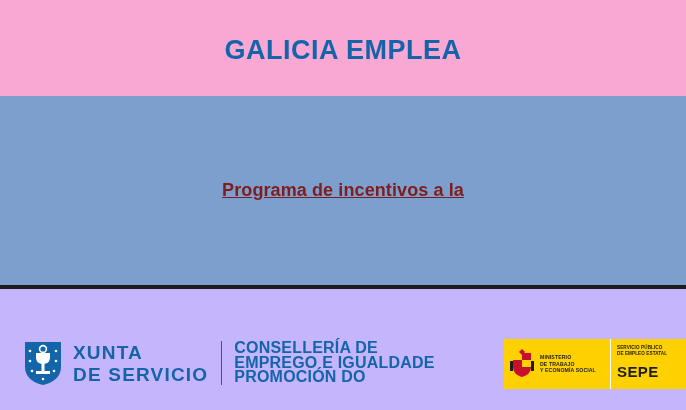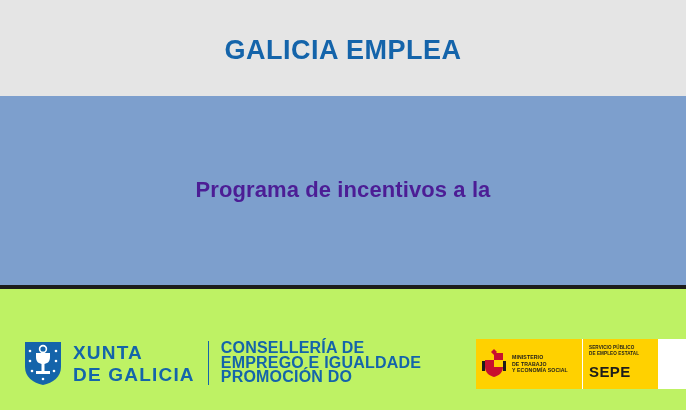--- a/index.html
+++ b/index.html
@@ -24,21 +24,21 @@
   
   .top-title-area {
     position: absolute;
     left: 0;
     top: 0;
     width: 686px;
     height: 96px;
     display: flex;
     align-items: center;
     justify-content: center;
-    background: #e5e5e5;
+    background: #f9a8d4;
   }
   .top-title {
     font-size: 27px;
     font-weight: bold;
     letter-spacing: 0.5px;
     color: #1464aa;
     text-align: center;
     margin-top: 4px;
   }
 
@@ -53,45 +53,46 @@
     display: flex;
     align-items: center;
     justify-content: center;
   }
   .band-inner {
     width: 640px;
     text-align: center;
     padding-bottom: 2px;
   }
   .subtitle-line {
-    color: #4c1d95;
-    font-size: 22px;
+    color: #7f1d1d;
+    font-size: 18px;
     font-weight: bold;
     line-height: 32px;
     letter-spacing: 0.1px;
+    text-decoration: underline;
   }
 
   
   .dark-rule {
     position: absolute;
     left: 0;
     top: 285px;
     width: 686px;
     height: 4px;
     background: #1d1d1b;
   }
 
   
   .footer {
     position: absolute;
     left: 0;
     top: 289px;
     width: 686px;
     height: 121px;
-    background: #bef264;
+    background: #c4b5fd;
   }
 
   
   .xunta-block {
     position: absolute;
     left: 22px;
     top: 50px;
     display: flex;
     align-items: center;
   }
@@ -128,21 +129,21 @@
     line-height: 14.5px;
     letter-spacing: 0.2px;
     text-transform: uppercase;
   }
 
   
   .gob-block {
     position: absolute;
     right: 0px;
     top: 50px;
-    width: 210px;
+    width: 182px;
     height: 50px;
     display: flex;
     background: #ffffff;
   }
   .gob-left {
     width: 106px;
     height: 50px;
     background: #ffd100;
     display: flex;
     align-items: center;
@@ -222,21 +223,21 @@
           <circle cx="8" cy="22" r="1.3" fill="#ffffff"></circle>
           <circle cx="34" cy="22" r="1.3" fill="#ffffff"></circle>
           <circle cx="10" cy="32" r="1.3" fill="#ffffff"></circle>
           <circle cx="32" cy="32" r="1.3" fill="#ffffff"></circle>
           <circle cx="21" cy="40" r="1.3" fill="#ffffff"></circle>
         </svg>
       </div>
 
       <div class="xunta-wordmark">
         <span class="w1">XUNTA</span>
-        <span class="w2">DE GALICIA</span>
+        <span class="w2">DE SERVICIO</span>
       </div>
 
       <div class="vert-sep"></div>
 
       <div class="conselleria">
         <div>CONSELLERÍA DE</div>
         <div>EMPREGO E IGUALDADE</div>
         <div>PROMOCIÓN DO</div>
       </div>
     </div>

